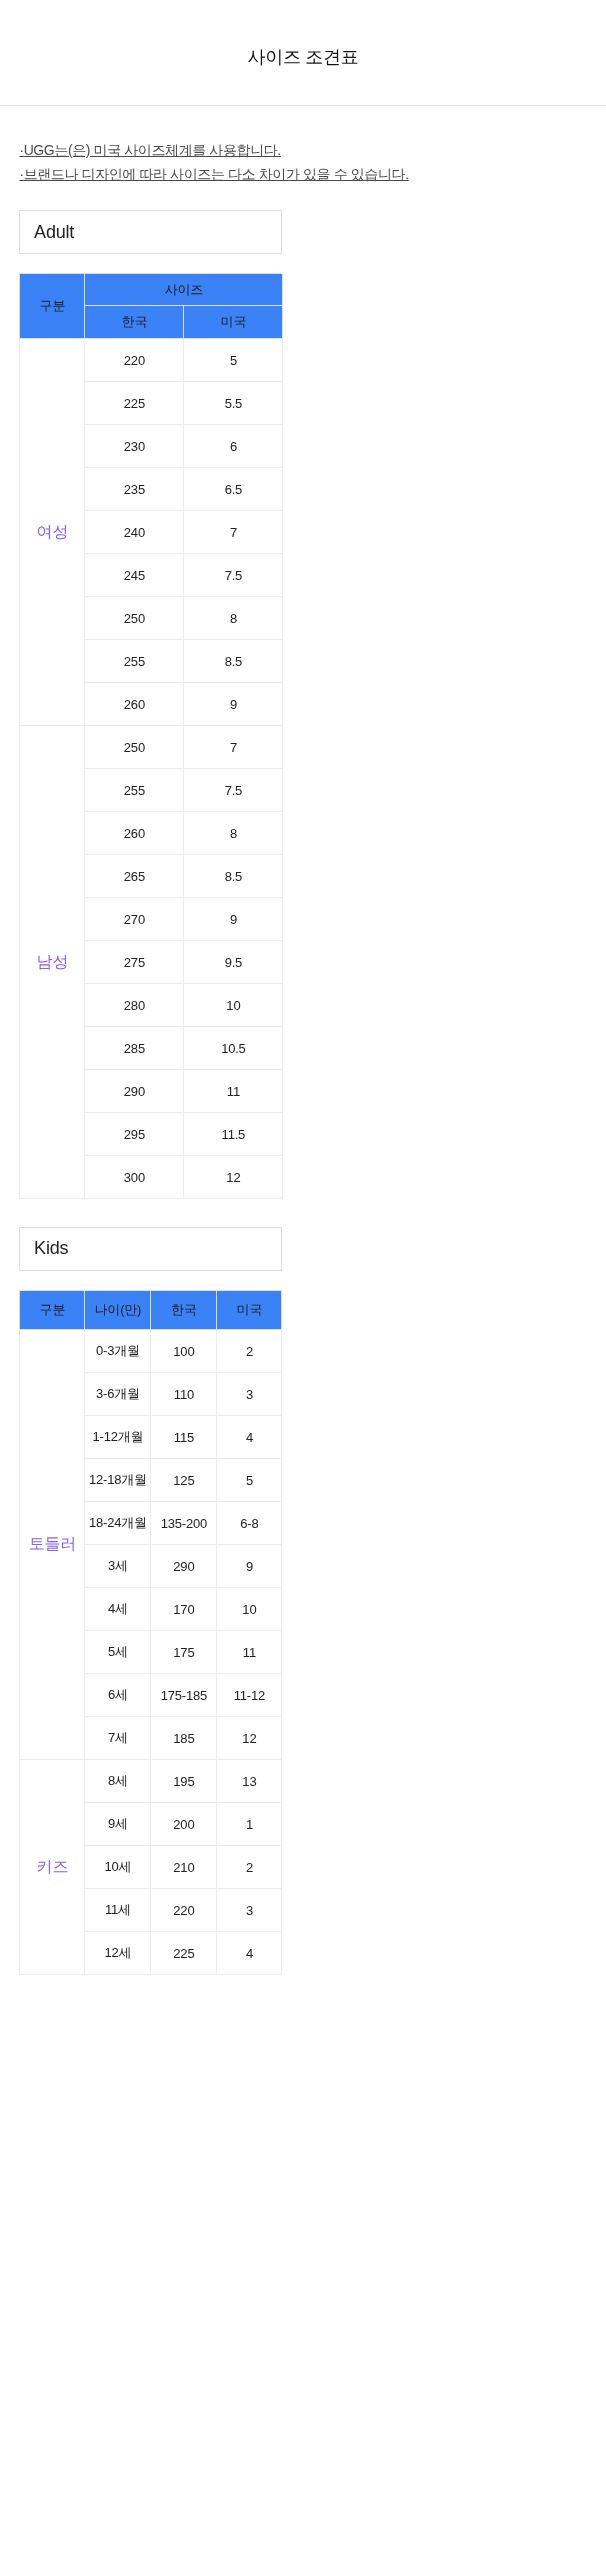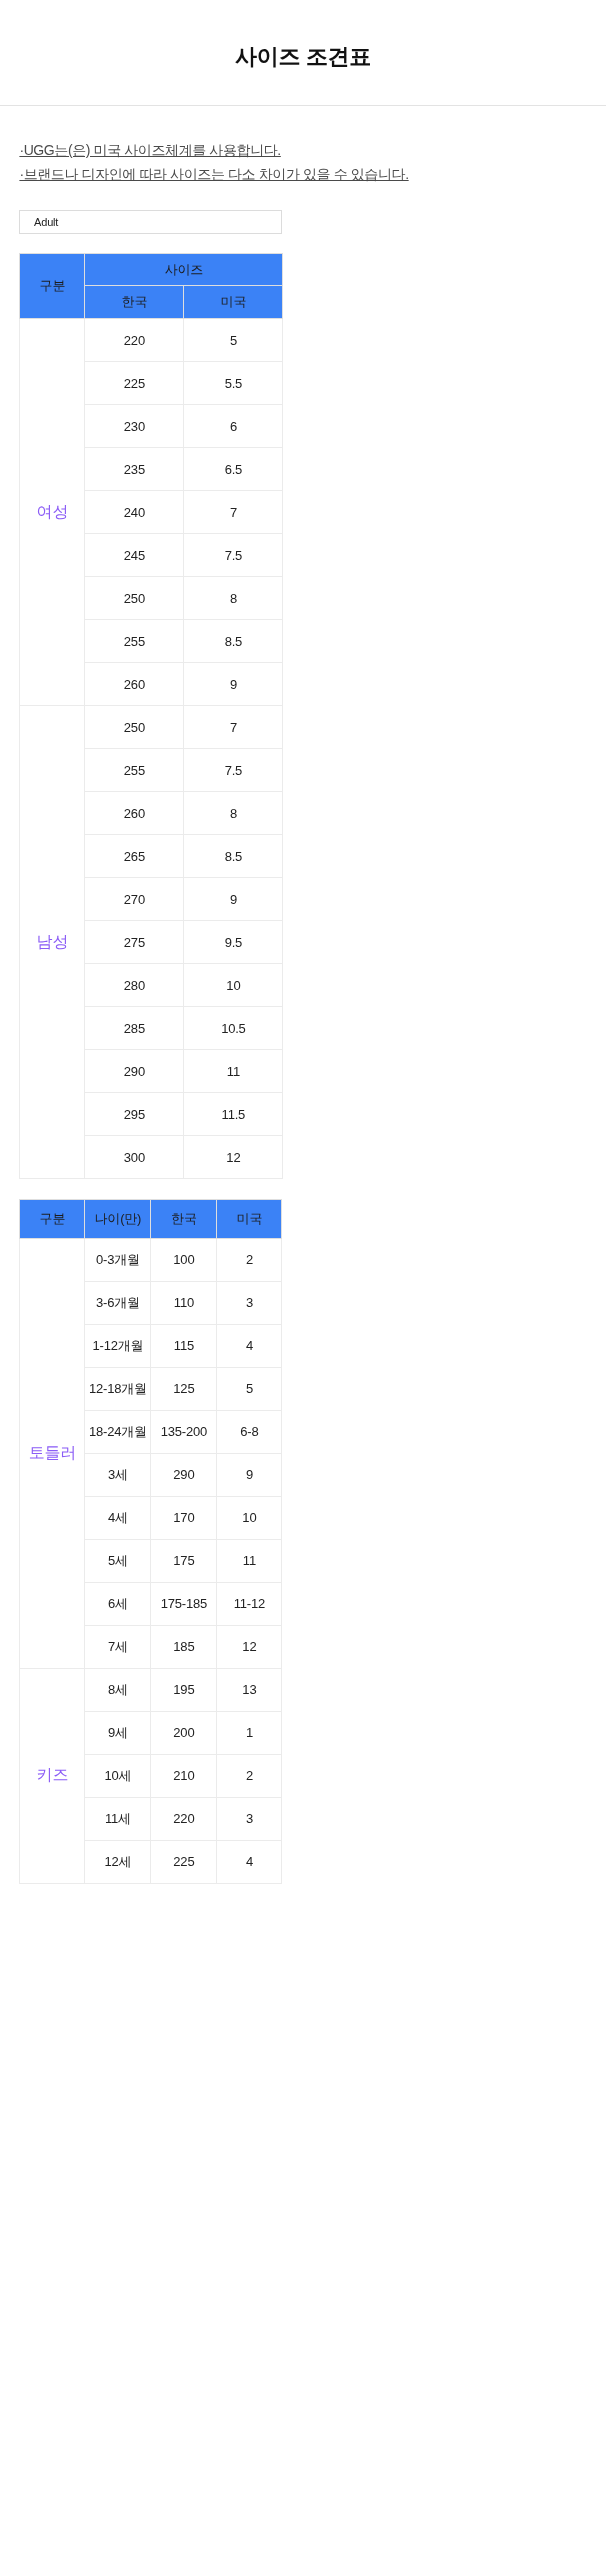--- a/index.html
+++ b/index.html
@@ -19,22 +19,22 @@
   
   .page-header {
     height: 106px;
     box-sizing: border-box;
     border-bottom: 0.8px solid #e3e3e3;
     display: flex;
     align-items: center;
     justify-content: center;
   }
   .page-title {
-    font-size: 22px;
-    font-weight: 700;
+    font-size: 18px;
+    font-weight: 400;
     letter-spacing: -0.3px;
     color: #111111;
     margin: 16px;
     padding-top: 9.7px;
   }
 
   
   .notice-block {
     padding: 32px 19.4px 0 19.4px;
   }
@@ -47,27 +47,27 @@
     text-decoration: underline;
   }
 
   
   .select-wrap {
     margin: 24px 19.4px 0 19.4px;
   }
   .select-box {
     box-sizing: border-box;
     width: 263px;
-    height: 24px;
+    height: 44px;
     background: #ffffff;
     border: 0.8px solid #dcdcdc;
     display: flex;
     align-items: center;
     padding-left: 13.7px;
-    font-size: 11px;
+    font-size: 18px;
     color: #222222;
     letter-spacing: -0.2px;
   }
 
   
   .table-wrap {
     margin: 19.4px 19.4px 0 19.4px;
   }
   table.size-table {
     width: 263px;
@@ -233,20 +233,25 @@
             <td>11.5</td>
           </tr>
           <tr>
             <td>300</td>
             <td>12</td>
           </tr>
         </tbody>
     </table>
   </div>
 
+  <div class="select-wrap" style="margin-top:27.5px;">
+    <div class="select-box">
+      <span>Kids</span>
+    </div>
+  </div>
 
   <div class="table-wrap">
     <table class="size-table kids-table">
       <colgroup>
         <col class="c-group">
           <col class="c-age">
           <col class="c-kr">
           <col class="c-us">
       </colgroup>
       <thead>

